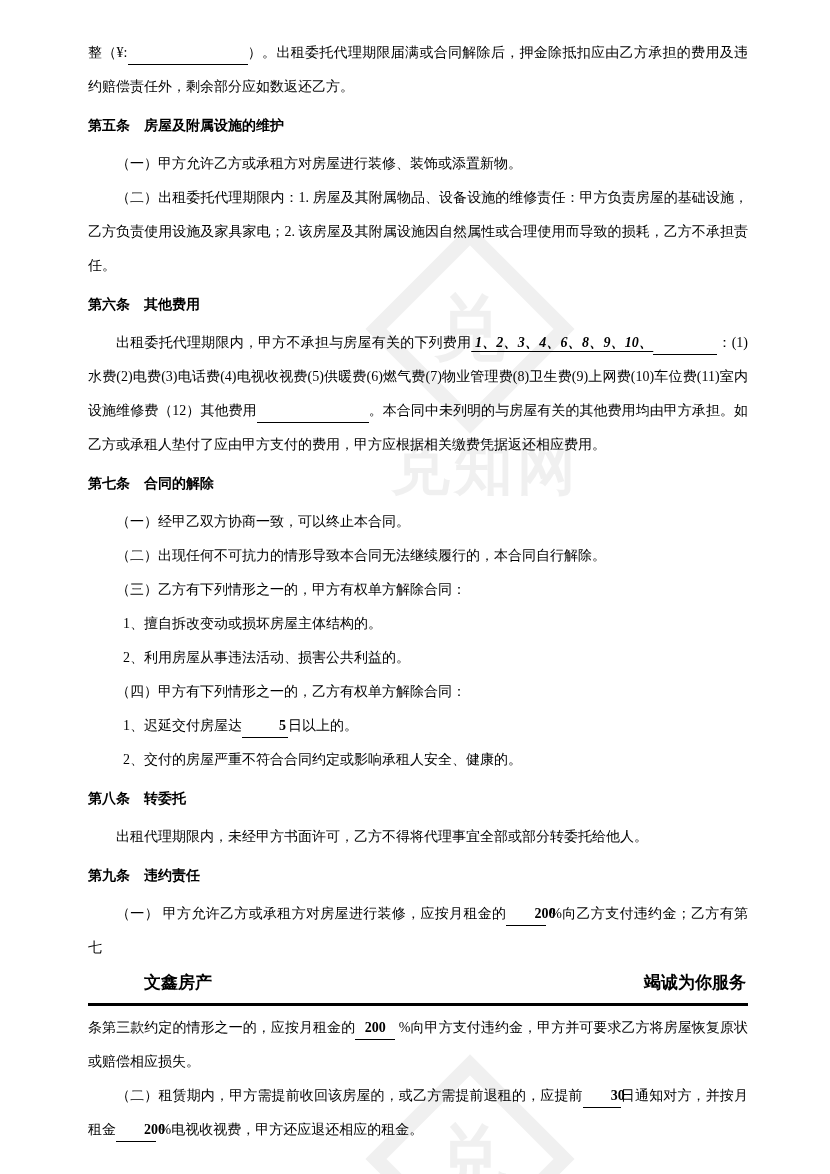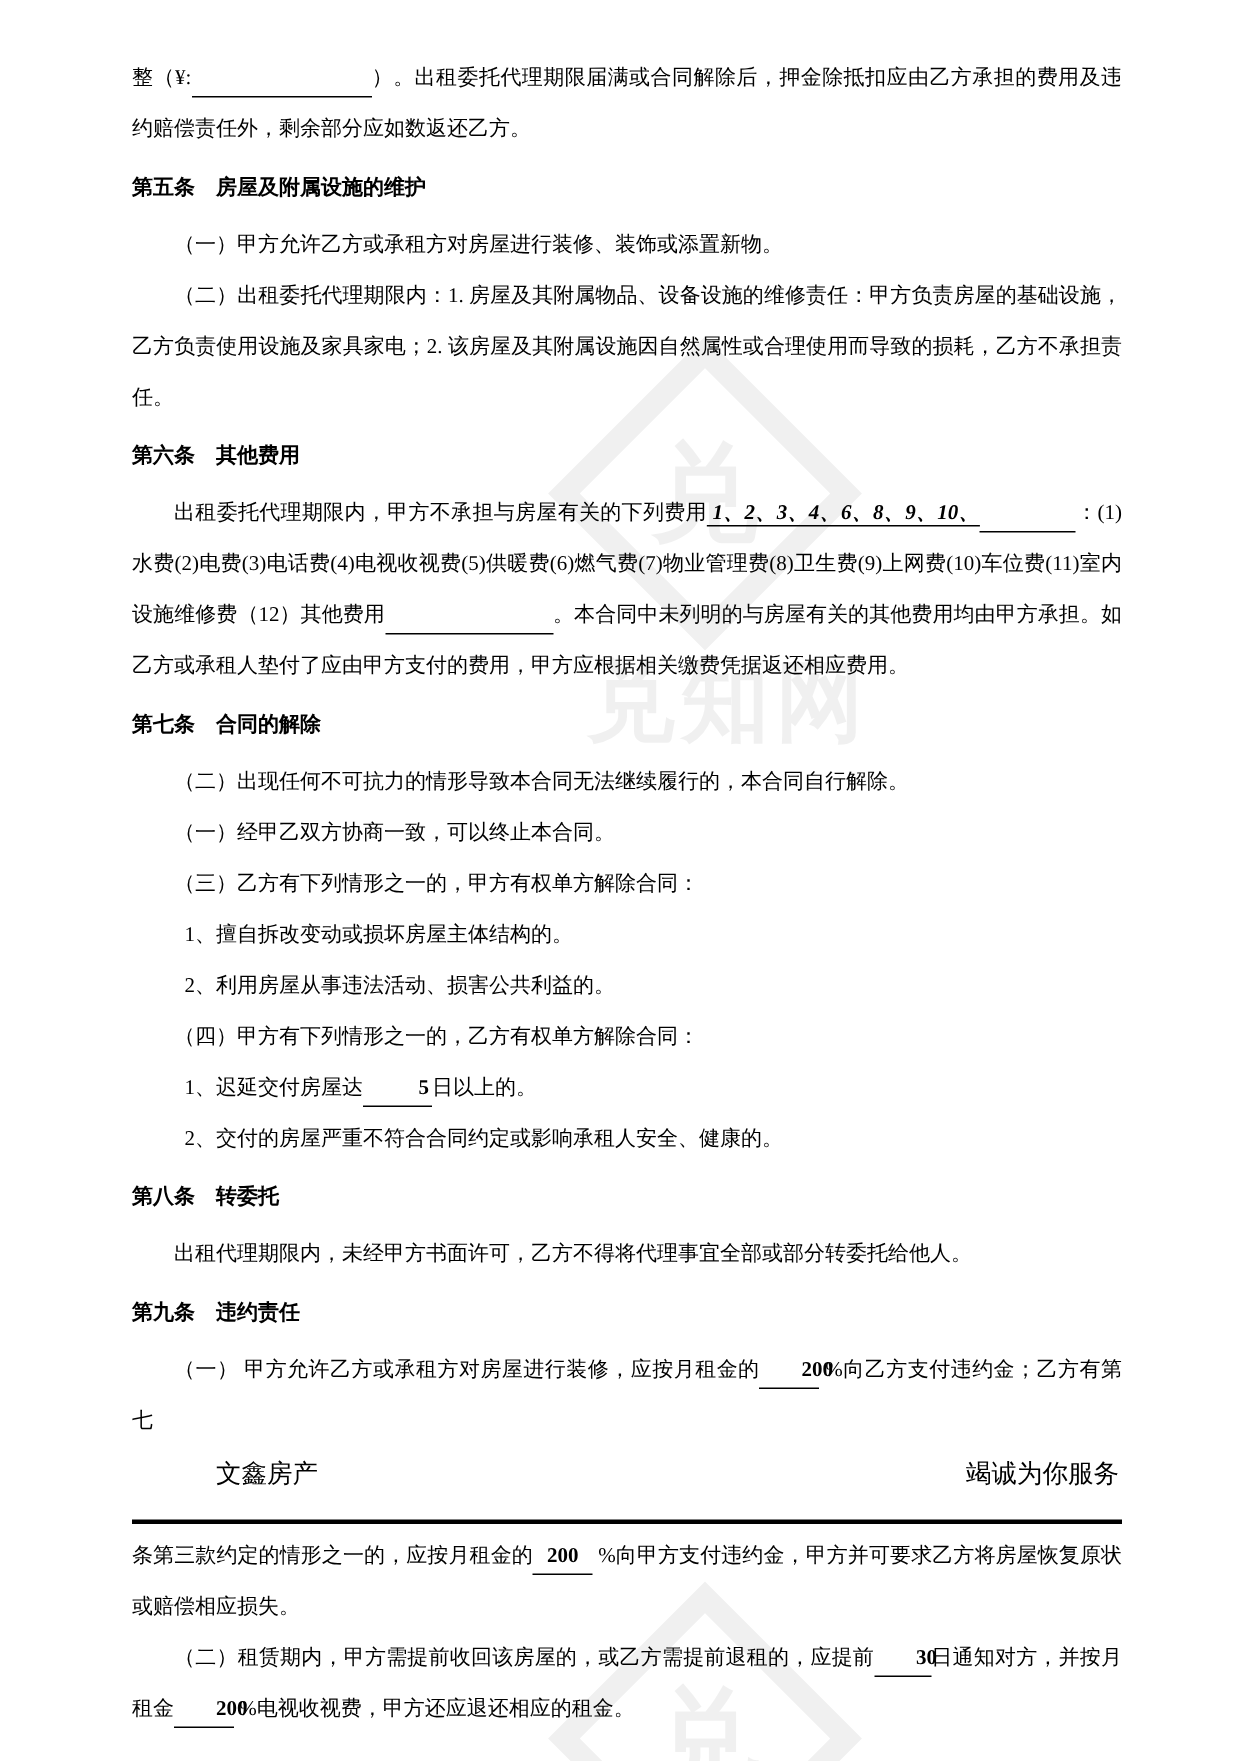--- a/index.html
+++ b/index.html
@@ -64,25 +64,25 @@
     text-align:center;
     font-weight:bold;
     line-height:22px;
     vertical-align:baseline;
   }
   .divider{
     display:flex;
     justify-content:space-between;
     align-items:flex-end;
     border-bottom:3px solid #000;
-    font-weight:normal;
+    font-weight:bold;
     font-size:17px;
     line-height:30px;
     margin:3px 0 5px 0;
-    padding-bottom:15px;
+    padding-bottom:5px;
   }
   .divider .left{padding-left:56px;}
   .divider .right{padding-right:2px;margin-left:40px;}
 </style>
 </head>
 <body>
 
 <div class="page">
 
   <div class="watermark wm-1">
@@ -99,22 +99,22 @@
   </div>
 
   <div class="content">
       <div class="block para"><span>整（¥:</span><span class="blank" style="width: 120px;">&nbsp;</span><span>）。出租委托代理期限届满或合同解除后，押金除抵扣应由乙方承担的费用及违约赔偿责任外，剩余部分应如数返还乙方。</span></div>
       <div class="block heading"><span>第五条　房屋及附属设施的维护</span></div>
       <div class="block para" style="text-indent: 2em;"><span>（一）甲方允许乙方或承租方对房屋进行装修、装饰或添置新物。</span></div>
       <div class="block para" style="text-indent: 2em;"><span>（二）出租委托代理期限内：1. 房屋及其附属物品、设备设施的维修责任：甲方负责房屋的基础设施，乙方负责使用设施及家具家电；2. 该房屋及其附属设施因自然属性或合理使用而导致的损耗，乙方不承担责任。</span></div>
       <div class="block heading"><span>第六条　其他费用</span></div>
       <div class="block para" style="text-indent: 2em;"><span>出租委托代理期限内，甲方不承担与房屋有关的下列费用</span><span class="u b"> 1、2、3、4、6、8、9、10、</span><span class="blank" style="width: 64px;">&nbsp;</span><span>：</span><span>(1)水费(2)电费(3)电话费(4)电视收视费(5)供暖费(6)燃气费(7)物业管理费(8)卫生费(9)上网费(10)车位费(11)室内设施维修费（12）其他费用</span><span class="blank" style="width: 112px;">&nbsp;</span><span>。本合同中未列明的与房屋有关的其他费用均由甲方承担。如乙方或承租人垫付了应由甲方支付的费用，甲方应根据相关缴费凭据返还相应费用。</span></div>
       <div class="block heading"><span>第七条　合同的解除</span></div>
+      <div class="block para" style="text-indent: 2em;"><span>（一）经甲乙双方协商一致，可以终止本合同。</span></div>
       <div class="block para" style="text-indent: 2em;"><span>（二）出现任何不可抗力的情形导致本合同无法继续履行的，本合同自行解除。</span></div>
-      <div class="block para" style="text-indent: 2em;"><span>（一）经甲乙双方协商一致，可以终止本合同。</span></div>
       <div class="block para" style="text-indent: 2em;"><span>（三）乙方有下列情形之一的，甲方有权单方解除合同：</span></div>
       <div class="block para" style="text-indent: 2.5em;"><span>1、擅自拆改变动或损坏房屋主体结构的。</span></div>
       <div class="block para" style="text-indent: 2.5em;"><span>2、利用房屋从事违法活动、损害公共利益的。</span></div>
       <div class="block para" style="text-indent: 2em;"><span>（四）甲方有下列情形之一的，乙方有权单方解除合同：</span></div>
       <div class="block para" style="text-indent: 2.5em;"><span>1、迟延交付房屋达</span><span class="blank" style="width: 46px;">5</span><span>日以上的。</span></div>
       <div class="block para" style="text-indent: 2.5em;"><span>2、交付的房屋严重不符合合同约定或影响承租人安全、健康的。</span></div>
       <div class="block heading"><span>第八条　转委托</span></div>
       <div class="block para" style="text-indent: 2em;"><span>出租代理期限内，未经甲方书面许可，乙方不得将代理事宜全部或部分转委托给他人。</span></div>
       <div class="block heading"><span>第九条　违约责任</span></div>
       <div class="block para" style="text-indent: 2em;"><span>（一） 甲方允许乙方或承租方对房屋进行装修，应按月租金的</span><span class="blank" style="width: 40px;">200</span><span> %向乙方支付违约金；乙方有第七</span></div>

